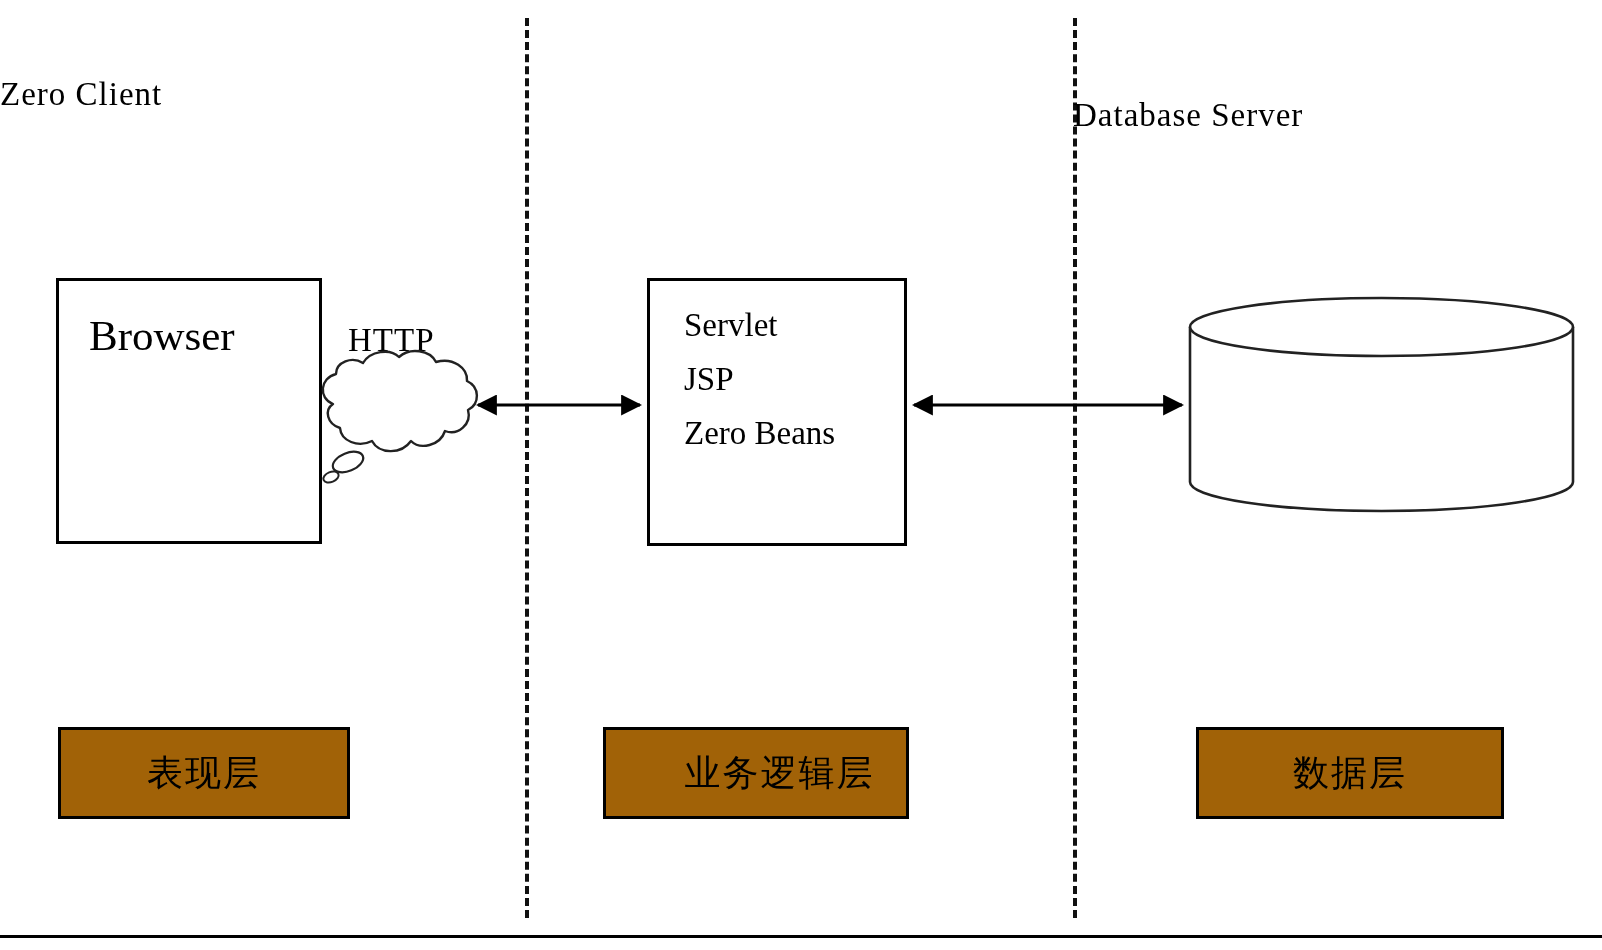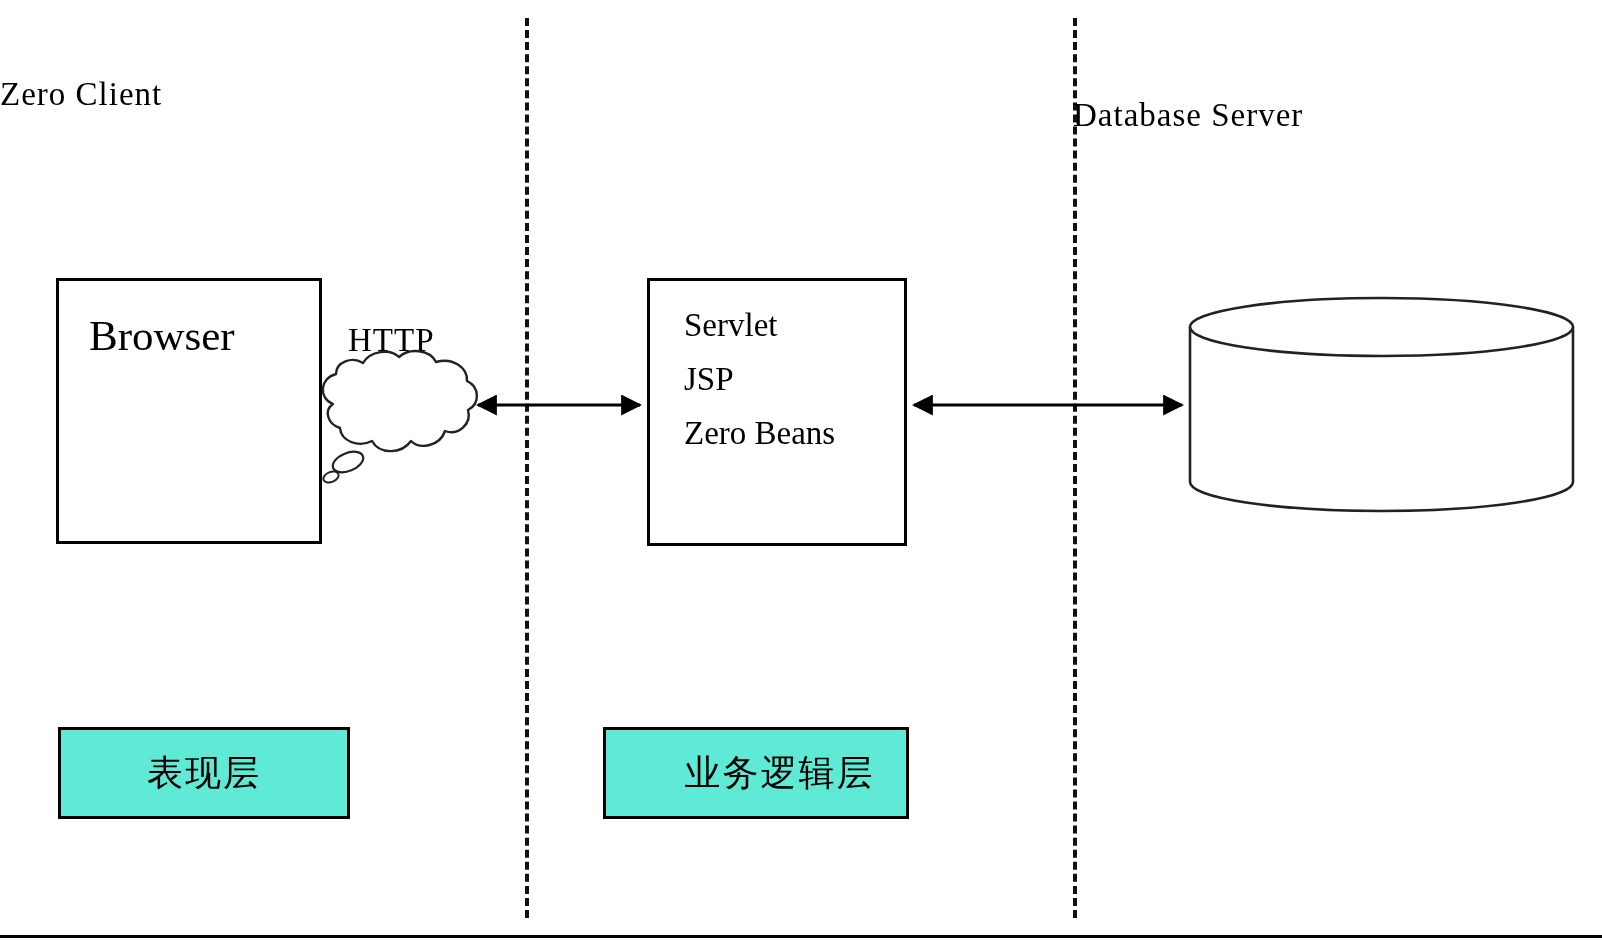--- a/index.html
+++ b/index.html
@@ -85,21 +85,21 @@
     font-size: 33px;
     line-height: 36px;
     white-space: nowrap;
   }
 
   
   .layer-box {
     position: absolute;
     top: 727px;
     height: 92px;
-    background: #5eead4;
+    background: #a16207;
     border: 3px solid #000000;
     box-sizing: border-box;
     display: flex;
     align-items: center;
     justify-content: center;
     font-family: "DejaVu Sans", "Liberation Sans", sans-serif;
     font-size: 36px;
     letter-spacing: 2px;
     white-space: nowrap;
   }
@@ -191,14 +191,15 @@
       <line x1="478" y1="405" x2="640" y2="405" stroke="#000000" stroke-width="3" marker-start="url(#arrow-left)" marker-end="url(#arrow-right)"></line>
     </g>
 
     <g>
       <line x1="914" y1="405" x2="1182" y2="405" stroke="#000000" stroke-width="3" marker-start="url(#arrow-left)" marker-end="url(#arrow-right)"></line>
     </g>
   </svg>
 
   <div class="layer-box" id="layer-box-0">表现层</div>
   <div class="layer-box" id="layer-box-1">业务逻辑层</div>
+  <div class="layer-box" id="layer-box-2">数据层</div>
 
 </div>
 
 </body></html>

